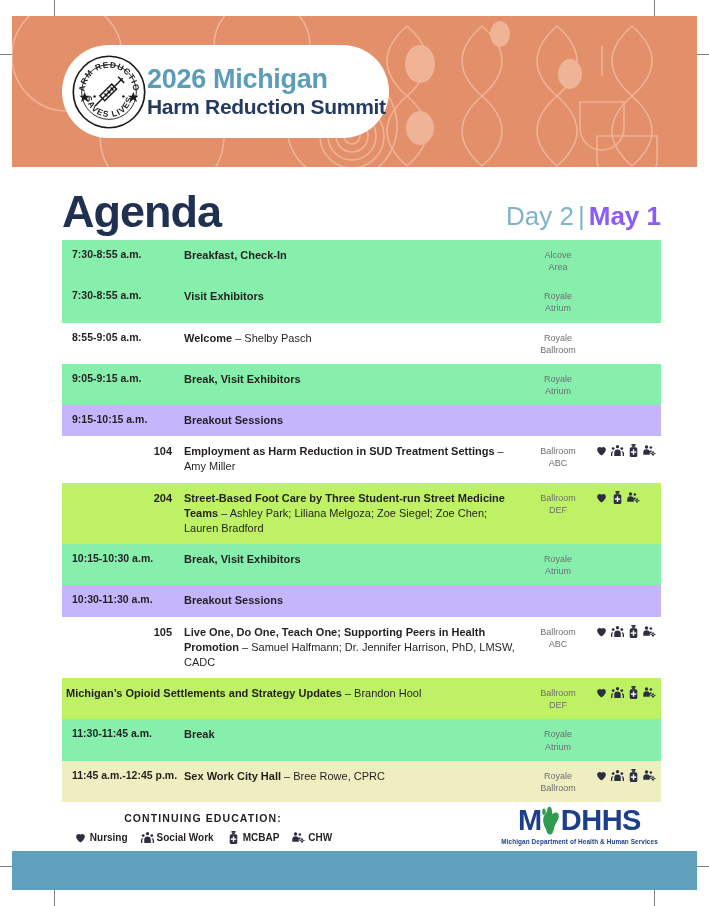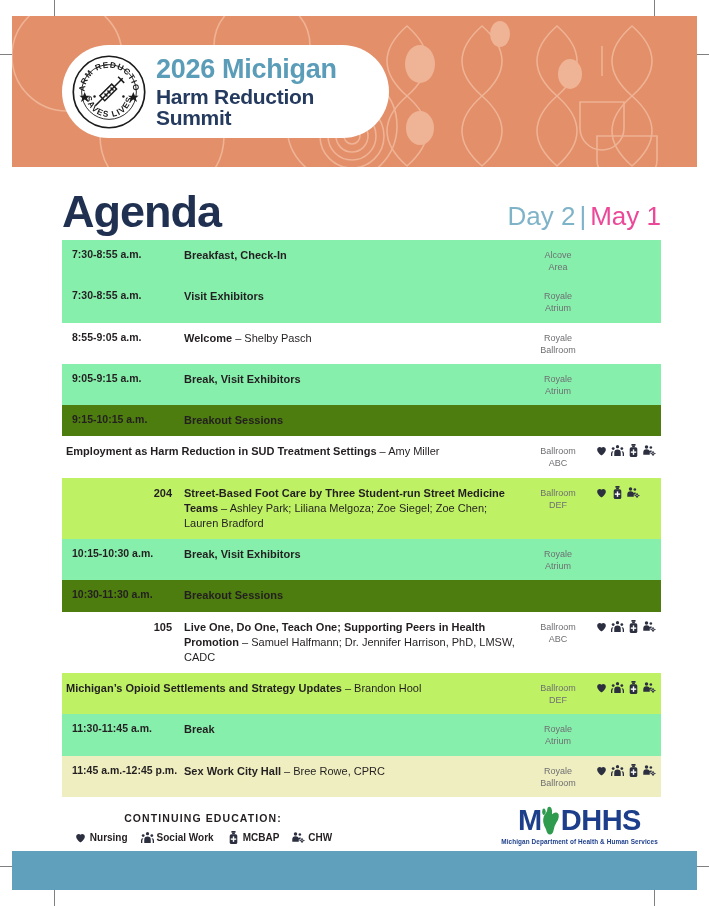--- a/index.html
+++ b/index.html
@@ -12,39 +12,39 @@
 
   
   .page{position:absolute;left:12px;top:16px;width:685px;height:874px;background:#fff;}
 
   
   .banner{position:relative;width:685px;height:151px;background:#E38F69;overflow:hidden;}
   .banner svg.pattern{position:absolute;left:0;top:0;width:685px;height:151px;}
   .logo-pill{position:absolute;left:50px;top:29px;width:327px;height:93px;background:#ffffff;
              border-radius:47px;display:flex;align-items:center;}
   .seal{width:76px;height:76px;margin-left:9px;flex:0 0 auto;}
-  .logo-text{margin-left:9px;line-height:1;}
+  .logo-text{line-height:1;}
   .logo-l1{font-size:27px;font-weight:bold;color:#5B9DB8;letter-spacing:-0.3px;}
   .logo-l2{font-size:21px;font-weight:bold;color:#243A5E;letter-spacing:-0.3px;margin-top:3px;}
 
   
   .agenda-head{display:flex;align-items:flex-end;justify-content:space-between;
                margin:22px 36px 6px 50px;}
   .agenda-title{font-size:45px;font-weight:bold;color:#1F3050;letter-spacing:-1px;line-height:1;}
   .agenda-day{font-size:26px;line-height:1;padding-bottom:5px;}
   .agenda-day .d2{color:#7FB3C8;}
   .agenda-day .sep{color:#7FB3C8;padding:0 4px;}
-  .agenda-day .md{color:#ec4899;font-weight:normal;}
+  .agenda-day .md{color:#8b5cf6;font-weight:bold;}
 
   
   .table{margin:0 36px 0 50px;}
   .row{display:flex;align-items:flex-start;box-sizing:border-box;}
   .row.peach{background:#86efac;}
   .row.white{background:#FFFFFF;}
-  .row.blue{background:#4d7c0f;}
+  .row.blue{background:#c4b5fd;}
   .row.paleblue{background:#bef264;}
   .row.yellow{background:#EFEEC0;}
 
   .c-time{width:118px;flex:0 0 118px;padding:8px 0 8px 10px;box-sizing:border-box;
           font-size:10.5px;font-weight:bold;color:#231F20;line-height:1.25;}
   .c-num{width:118px;flex:0 0 118px;padding:8px 8px 8px 10px;box-sizing:border-box;
          font-size:11px;font-weight:bold;color:#231F20;text-align:right;line-height:1.3;}
   .c-title{flex:1 1 auto;padding:8px 6px 8px 4px;box-sizing:border-box;
            font-size:11px;color:#231F20;line-height:1.38;}
   .c-title b{font-weight:bold;}
@@ -184,20 +184,21 @@
         <div class="c-loc">Royale<br>Atrium</div>
         <div class="c-icons"></div>
       </div>
       <div class="row blue">
         <div class="c-time">9:15-10:15 a.m.</div>
         <div class="c-title"><b>Breakout Sessions</b></div>
         <div class="c-loc"></div>
         <div class="c-icons"></div>
       </div>
       <div class="row white">
+        <div class="c-num">104</div>
         <div class="c-title"><b>Employment as Harm Reduction in SUD Treatment Settings</b><span class="pres"> – Amy Miller</span></div>
         <div class="c-loc">Ballroom<br>ABC</div>
         <div class="c-icons">
           <span class="ce-ic">
             <svg viewBox="0 0 24 24">
               <path d="M12 21s-8-5-8-11a4.6 4.6 0 0 1 8-3 4.6 4.6 0 0 1 8 3c0 6-8 11-8 11z"></path>
             </svg>
           </span>
           <span class="ce-ic">
             <svg viewBox="0 0 24 24">

